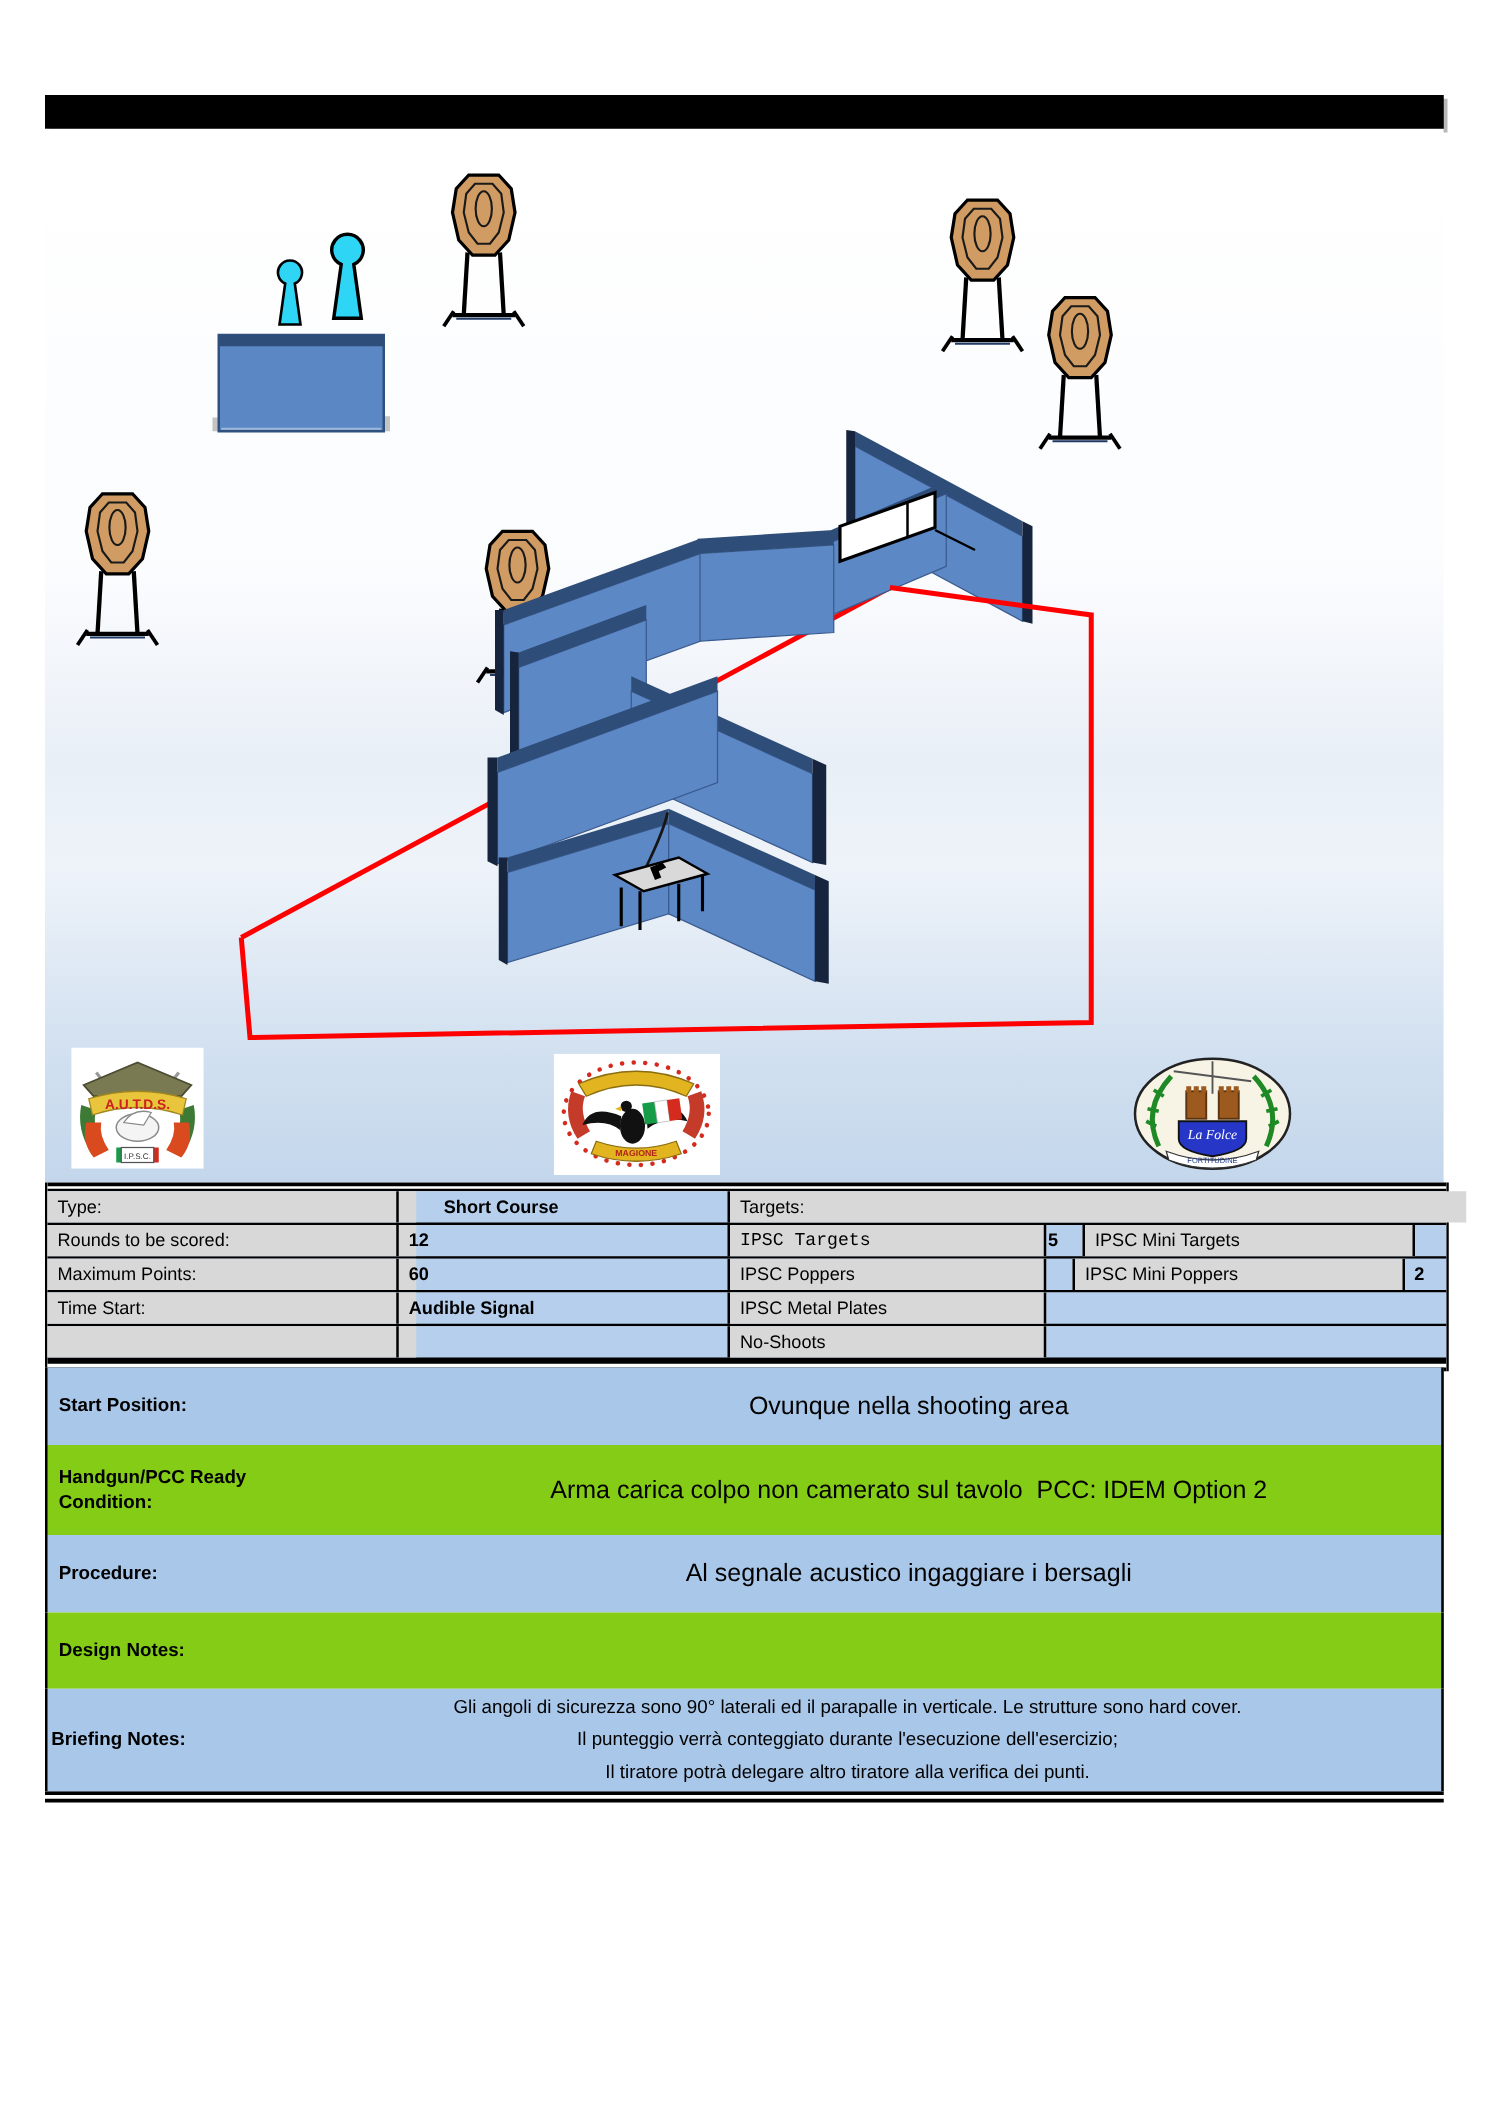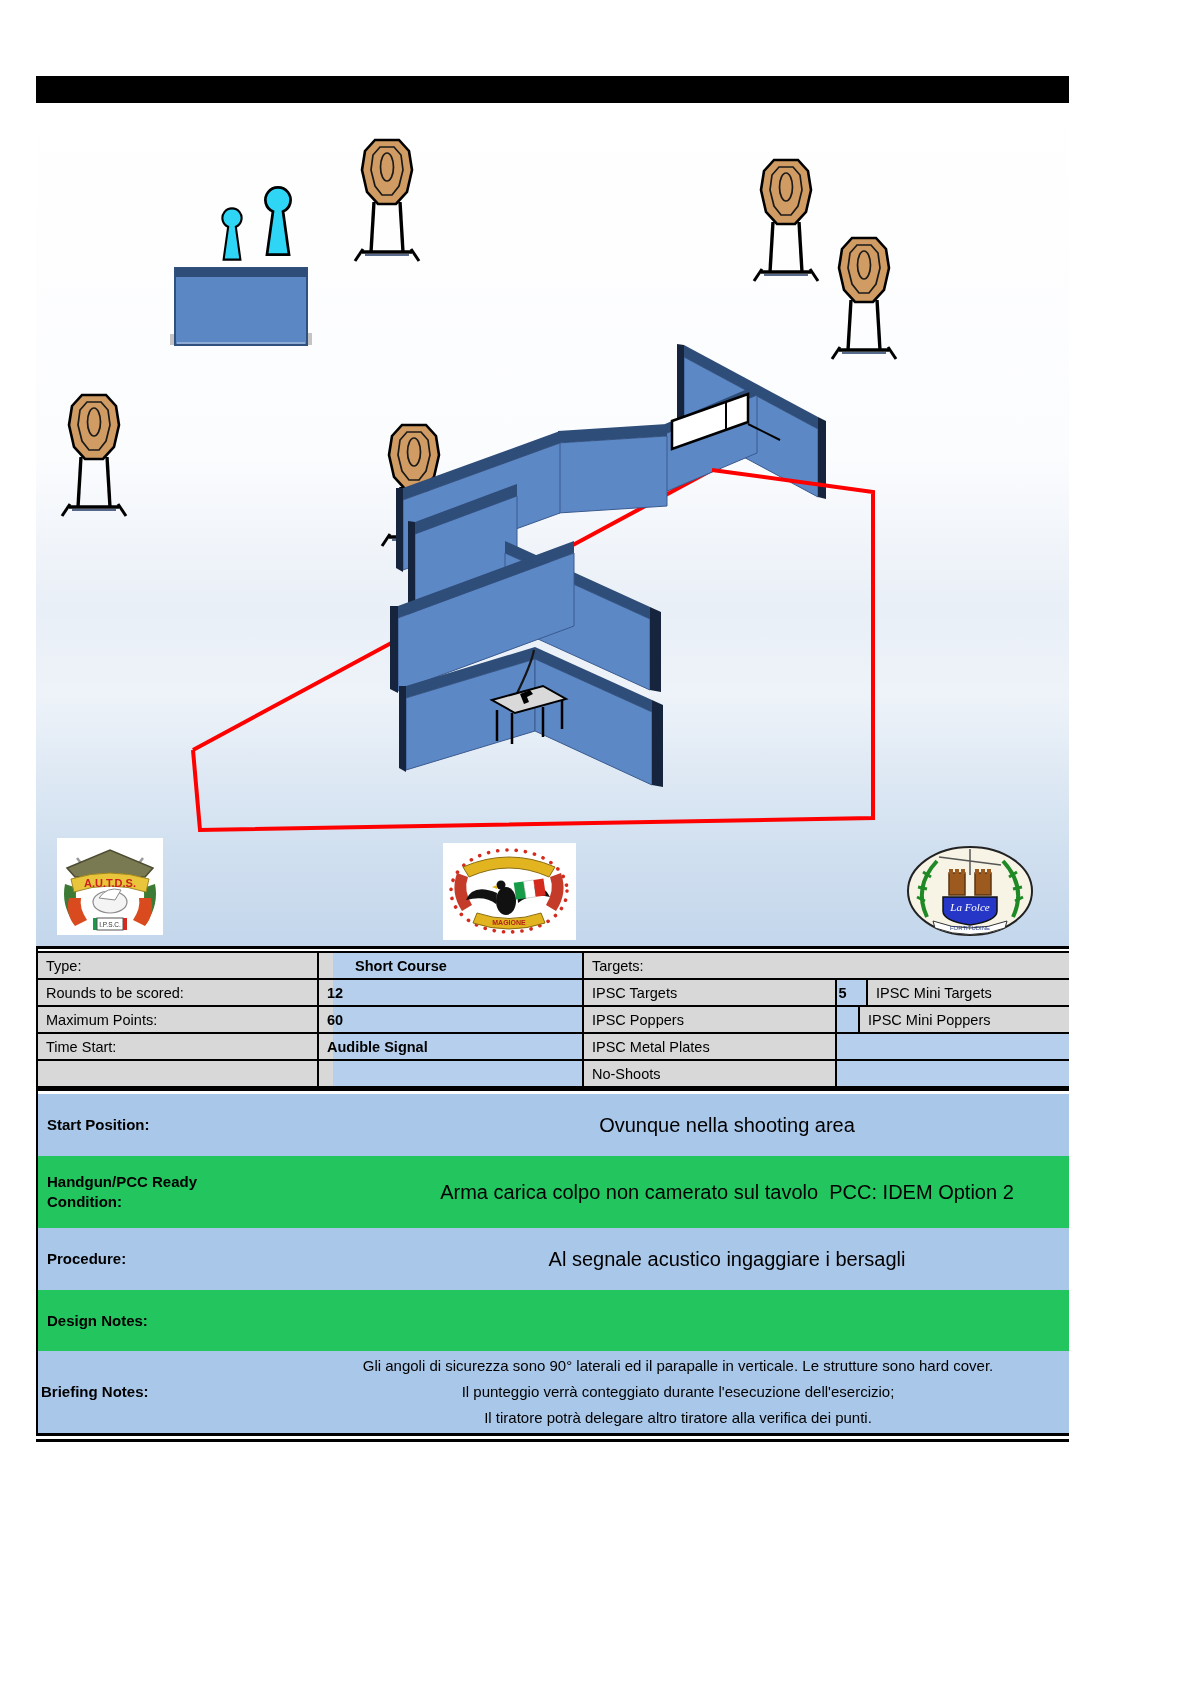--- a/index.html
+++ b/index.html
@@ -1,16 +1,16 @@
 <!DOCTYPE html>
 <html><head>
 <meta charset="utf-8">
 <style>
   html,body{margin:0;padding:0;background:#ffffff;}
-  .page{position:relative;width:1069px;height:1684px;background:#ffffff;
+  .page{position:relative;width:1190px;height:1684px;background:#ffffff;
         font-family:"Liberation Sans",sans-serif;color:#000;overflow:hidden;}
   .header-bar{position:absolute;left:36px;top:76px;width:1119px;height:27px;
         background:#000;box-shadow:3px 3px 0 #b8b8b8;}
   .diagram-svg{position:absolute;left:36px;top:103px;}
   .logo{position:absolute;}
   
   .tblwrap{position:absolute;left:36px;top:946px;width:1119px;}
   .tbl-topline{height:2px;border-top:3px solid #000;border-bottom:2px solid #000;background:#fff;}
   .trow{position:relative;height:25px;border-bottom:2px solid #000;background:#b5cfec;
         font-size:14.5px;}
@@ -19,21 +19,21 @@
   .gcell{background:#d8d8d8;}
   .bold{font-weight:bold;}
   .vline{position:absolute;top:0;bottom:0;width:2px;background:#000;}
   .ctr{justify-content:center;padding:0;}
   .tbl-botline{height:3px;border-top:3px solid #000;border-bottom:3px solid #000;background:#fff;}
   .outerb{border-left:2px solid #000;border-right:2px solid #000;}
   
   .sections{position:absolute;left:36px;top:1094px;width:1119px;}
   .sec{position:relative;display:flex;align-items:center;border-left:2px solid #000;border-right:2px solid #000;}
   .sec.blue{background:#a9c7e9;}
-  .sec.gray{background:#22c55e;}
+  .sec.gray{background:#84cc16;}
   .sec-label{width:264px;padding-left:9px;font-weight:bold;font-size:15px;line-height:20px;}
   .sec-label.narrow{width:180px;}
   .sec-value{flex:1;text-align:center;font-size:20px;white-space:pre-wrap;padding-right:10px;}
   .sec-lines{flex:1;text-align:center;font-size:15px;line-height:26px;padding-right:6px;}
   .bot-dline{height:3px;border-top:3px solid #000;border-bottom:3px solid #000;background:#fff;}
 </style>
 </head>
 <body>
 
 <div class="page">
@@ -220,21 +220,21 @@
       <div class="cell gcell" style="left:0;width:279px;">Type:</div>
       <div class="cell bold" style="left:281px;width:261px;padding-left:36px;">Short Course</div>
       <div class="cell gcell" style="left:546px;width:573px;">Targets:</div>
       <div class="vline" style="left:279px;"></div>
         <div class="vline" style="left:544px;"></div>
     </div>
 
     <div class="trow">
       <div class="cell gcell" style="left:0;width:279px;">Rounds to be scored:</div>
       <div class="cell bold" style="left:281px;width:261px;">12</div>
-      <div class="cell gcell" style="left:546px;width:235px;border-right:2px solid #000;">IPSC Targets</div>
+      <div class="cell gcell" style="left:546px;width:235px;border-right:2px solid #000;font-family:Liberation Mono, monospace;">IPSC Targets</div>
       <div class="cell bold ctr" style="left:783px;width:43px;">5</div>
       <div class="cell gcell" style="left:828px;width:246px;border-left:2px solid #000;border-right:2px solid #000;">IPSC Mini Targets</div>
       <div class="cell bold ctr" style="left:1076px;width:43px;"></div>
       <div class="vline" style="left:279px;"></div>
         <div class="vline" style="left:544px;"></div>
     </div>
 
     <div class="trow">
       <div class="cell gcell" style="left:0;width:279px;">Maximum Points:</div>
       <div class="cell bold" style="left:281px;width:261px;">60</div>

